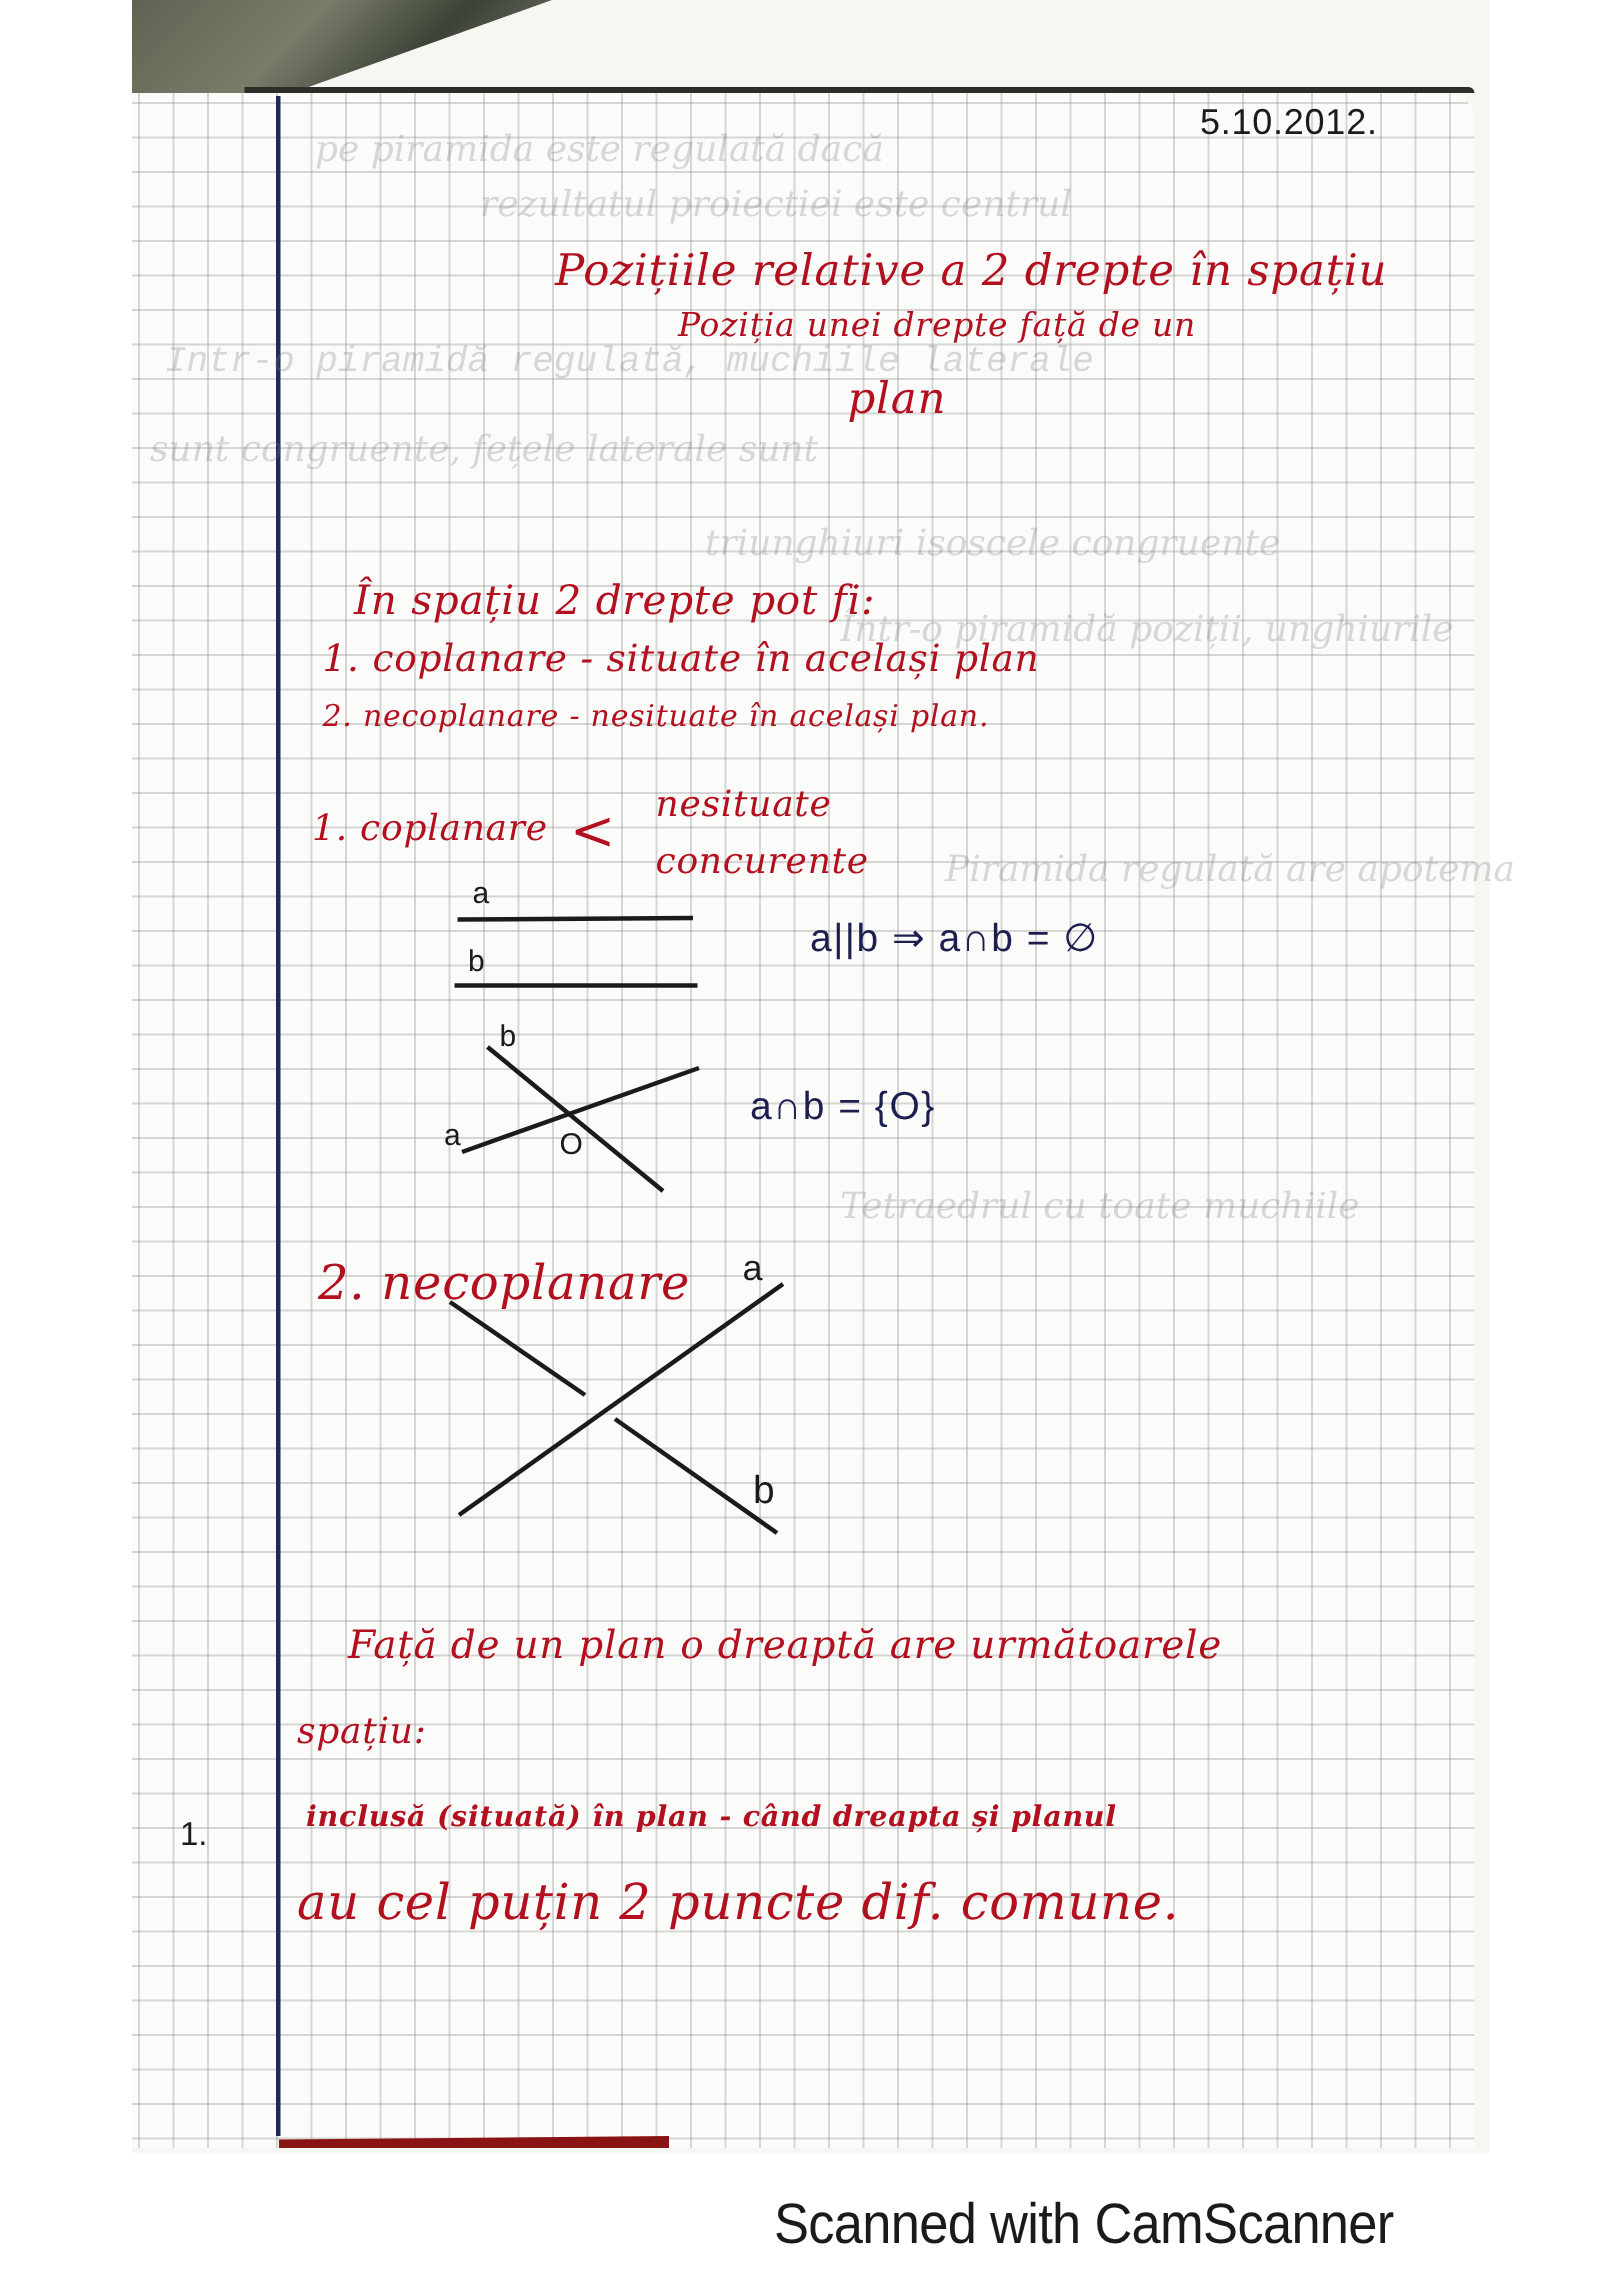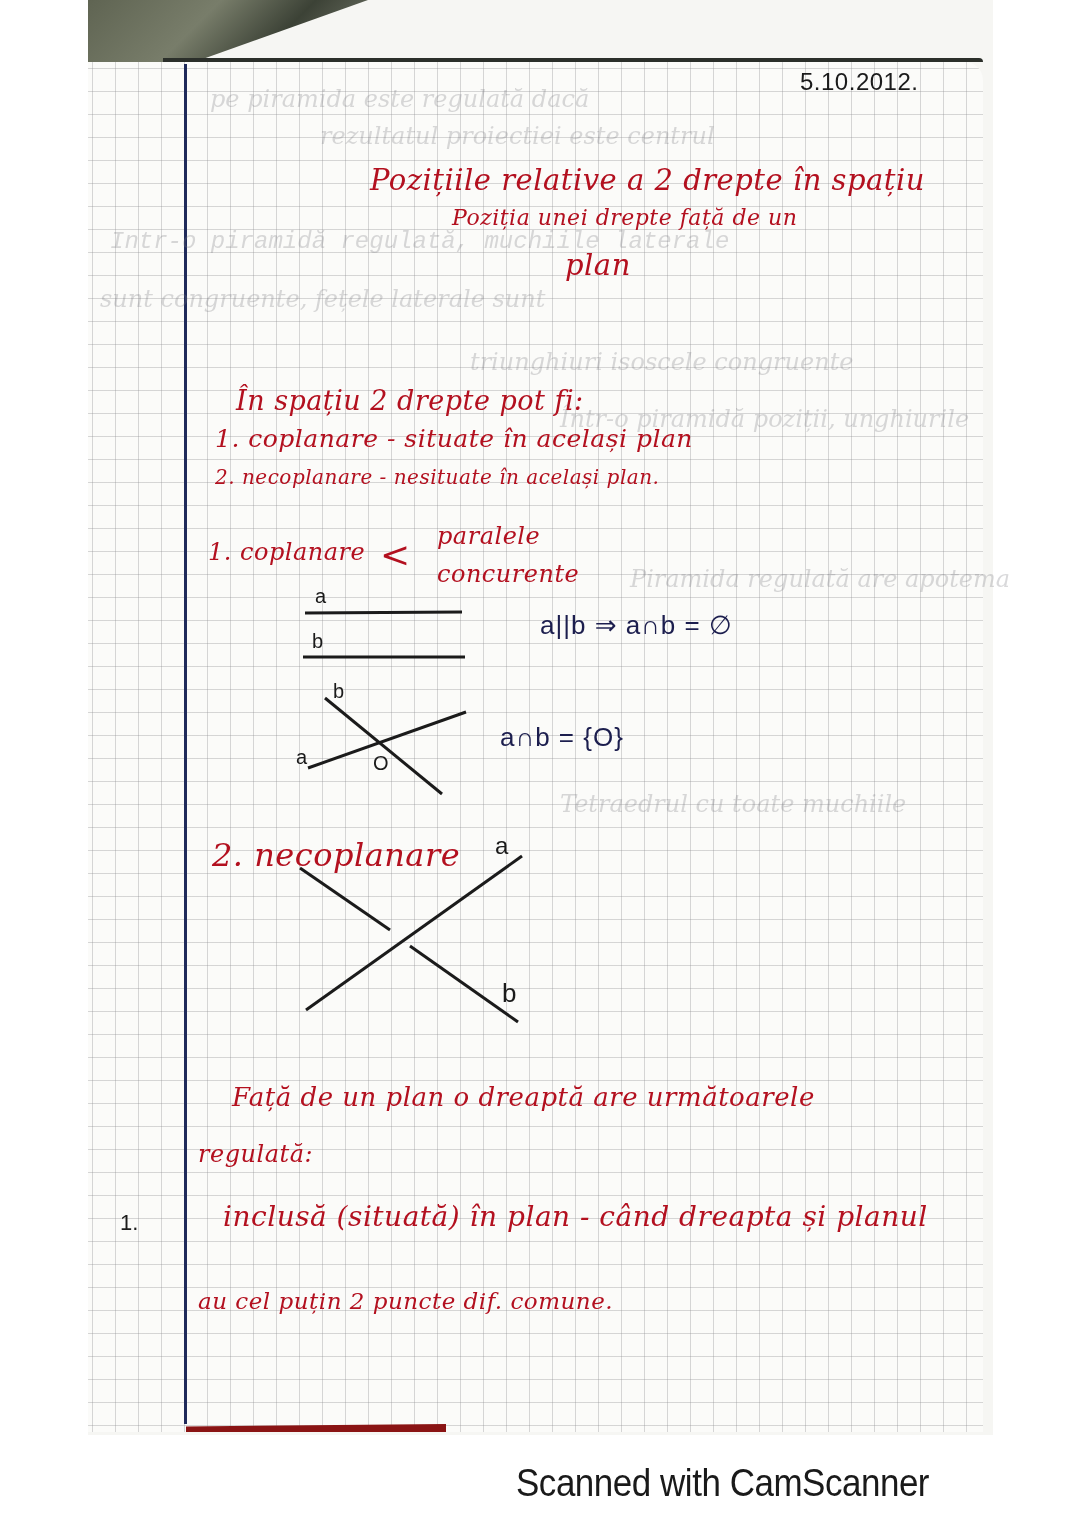--- a/index.html
+++ b/index.html
@@ -110,22 +110,22 @@
     .conc-label { left: 437px; top: 560px; font-size: 24px; }
 
     .lbl { position: absolute; font-family: "Liberation Sans", sans-serif; font-size: 20px; }
     .eq { position: absolute; font-family: "Liberation Sans", sans-serif; font-size: 26px; letter-spacing: 1px; }
 
     .necop-title { left: 212px; top: 836px; font-size: 32px; }
 
     .fata-line { left: 232px; top: 1082px; font-size: 26px; }
     .pozitii { left: 198px; top: 1140px; font-size: 24px; }
     .margin-num { position: absolute; left: 120px; top: 1210px; font-size: 22px; font-family: "Liberation Sans", sans-serif; color: #1b1b1b; }
-    .item1a { left: 223px; top: 1200px; font-size: 28px; }
-    .item1b { left: 198px; top: 1288px; font-size: 23px; }
+    .item1a { left: 204px; top: 1200px; font-size: 19px; font-weight: bold; }
+    .item1b { left: 198px; top: 1248px; font-size: 33px; }
 
     svg.diagram {
       position: absolute;
       left: 0;
       top: 0;
       width: 1080px;
       height: 1528px;
       pointer-events: none;
     }
 
@@ -173,21 +173,21 @@
   <span>1.</span>
   <span>coplanare - situate în același plan</span>
 </div>
 <div class="hw red list2">
   <span>2.</span>
   <span>necoplanare - nesituate în același plan.</span>
 </div>
 
 <div class="hw red cop-title">1. coplanare</div>
 <div class="hw red brace">&lt;</div>
-<div class="hw red par-label">paralele</div>
+<div class="hw red par-label">nesituate</div>
 <div class="hw red conc-label">concurente</div>
 
 <svg class="diagram" viewBox="0 0 1080 1528">
 
   <g>
     <line x1="305" y1="613" x2="462" y2="612" stroke="#1b1b1b" stroke-width="3"></line>
     <line x1="303" y1="657" x2="465" y2="657" stroke="#1b1b1b" stroke-width="3"></line>
   </g>
 
   <g>
@@ -209,18 +209,18 @@
 <div class="lbl ink" style="left:333px;top:680px;">b</div>
 <div class="lbl ink" style="left:296px;top:746px;">a</div>
 <div class="lbl ink" style="left:373px;top:752px;">O</div>
 <div class="eq navy" style="left:500px;top:722px;">a∩b = {O}</div>
 
 <div class="hw red necop-title">2. necoplanare</div>
 <div class="lbl ink" style="left:495px;top:832px;font-size:24px;">a</div>
 <div class="lbl ink" style="left:502px;top:978px;font-size:26px;">b</div>
 
 <div class="hw red fata-line">Față de un plan o dreaptă are următoarele</div>
-<div class="hw red pozitii">regulată:</div>
+<div class="hw red pozitii">spațiu:</div>
 <div class="margin-num">1.</div>
 <div class="hw red item1a">inclusă (situată) în plan - când dreapta și planul</div>
 <div class="hw red item1b">au cel puțin 2 puncte dif. comune.</div>
 
 <div class="footer">Scanned with CamScanner</div>
 
 </body></html>

